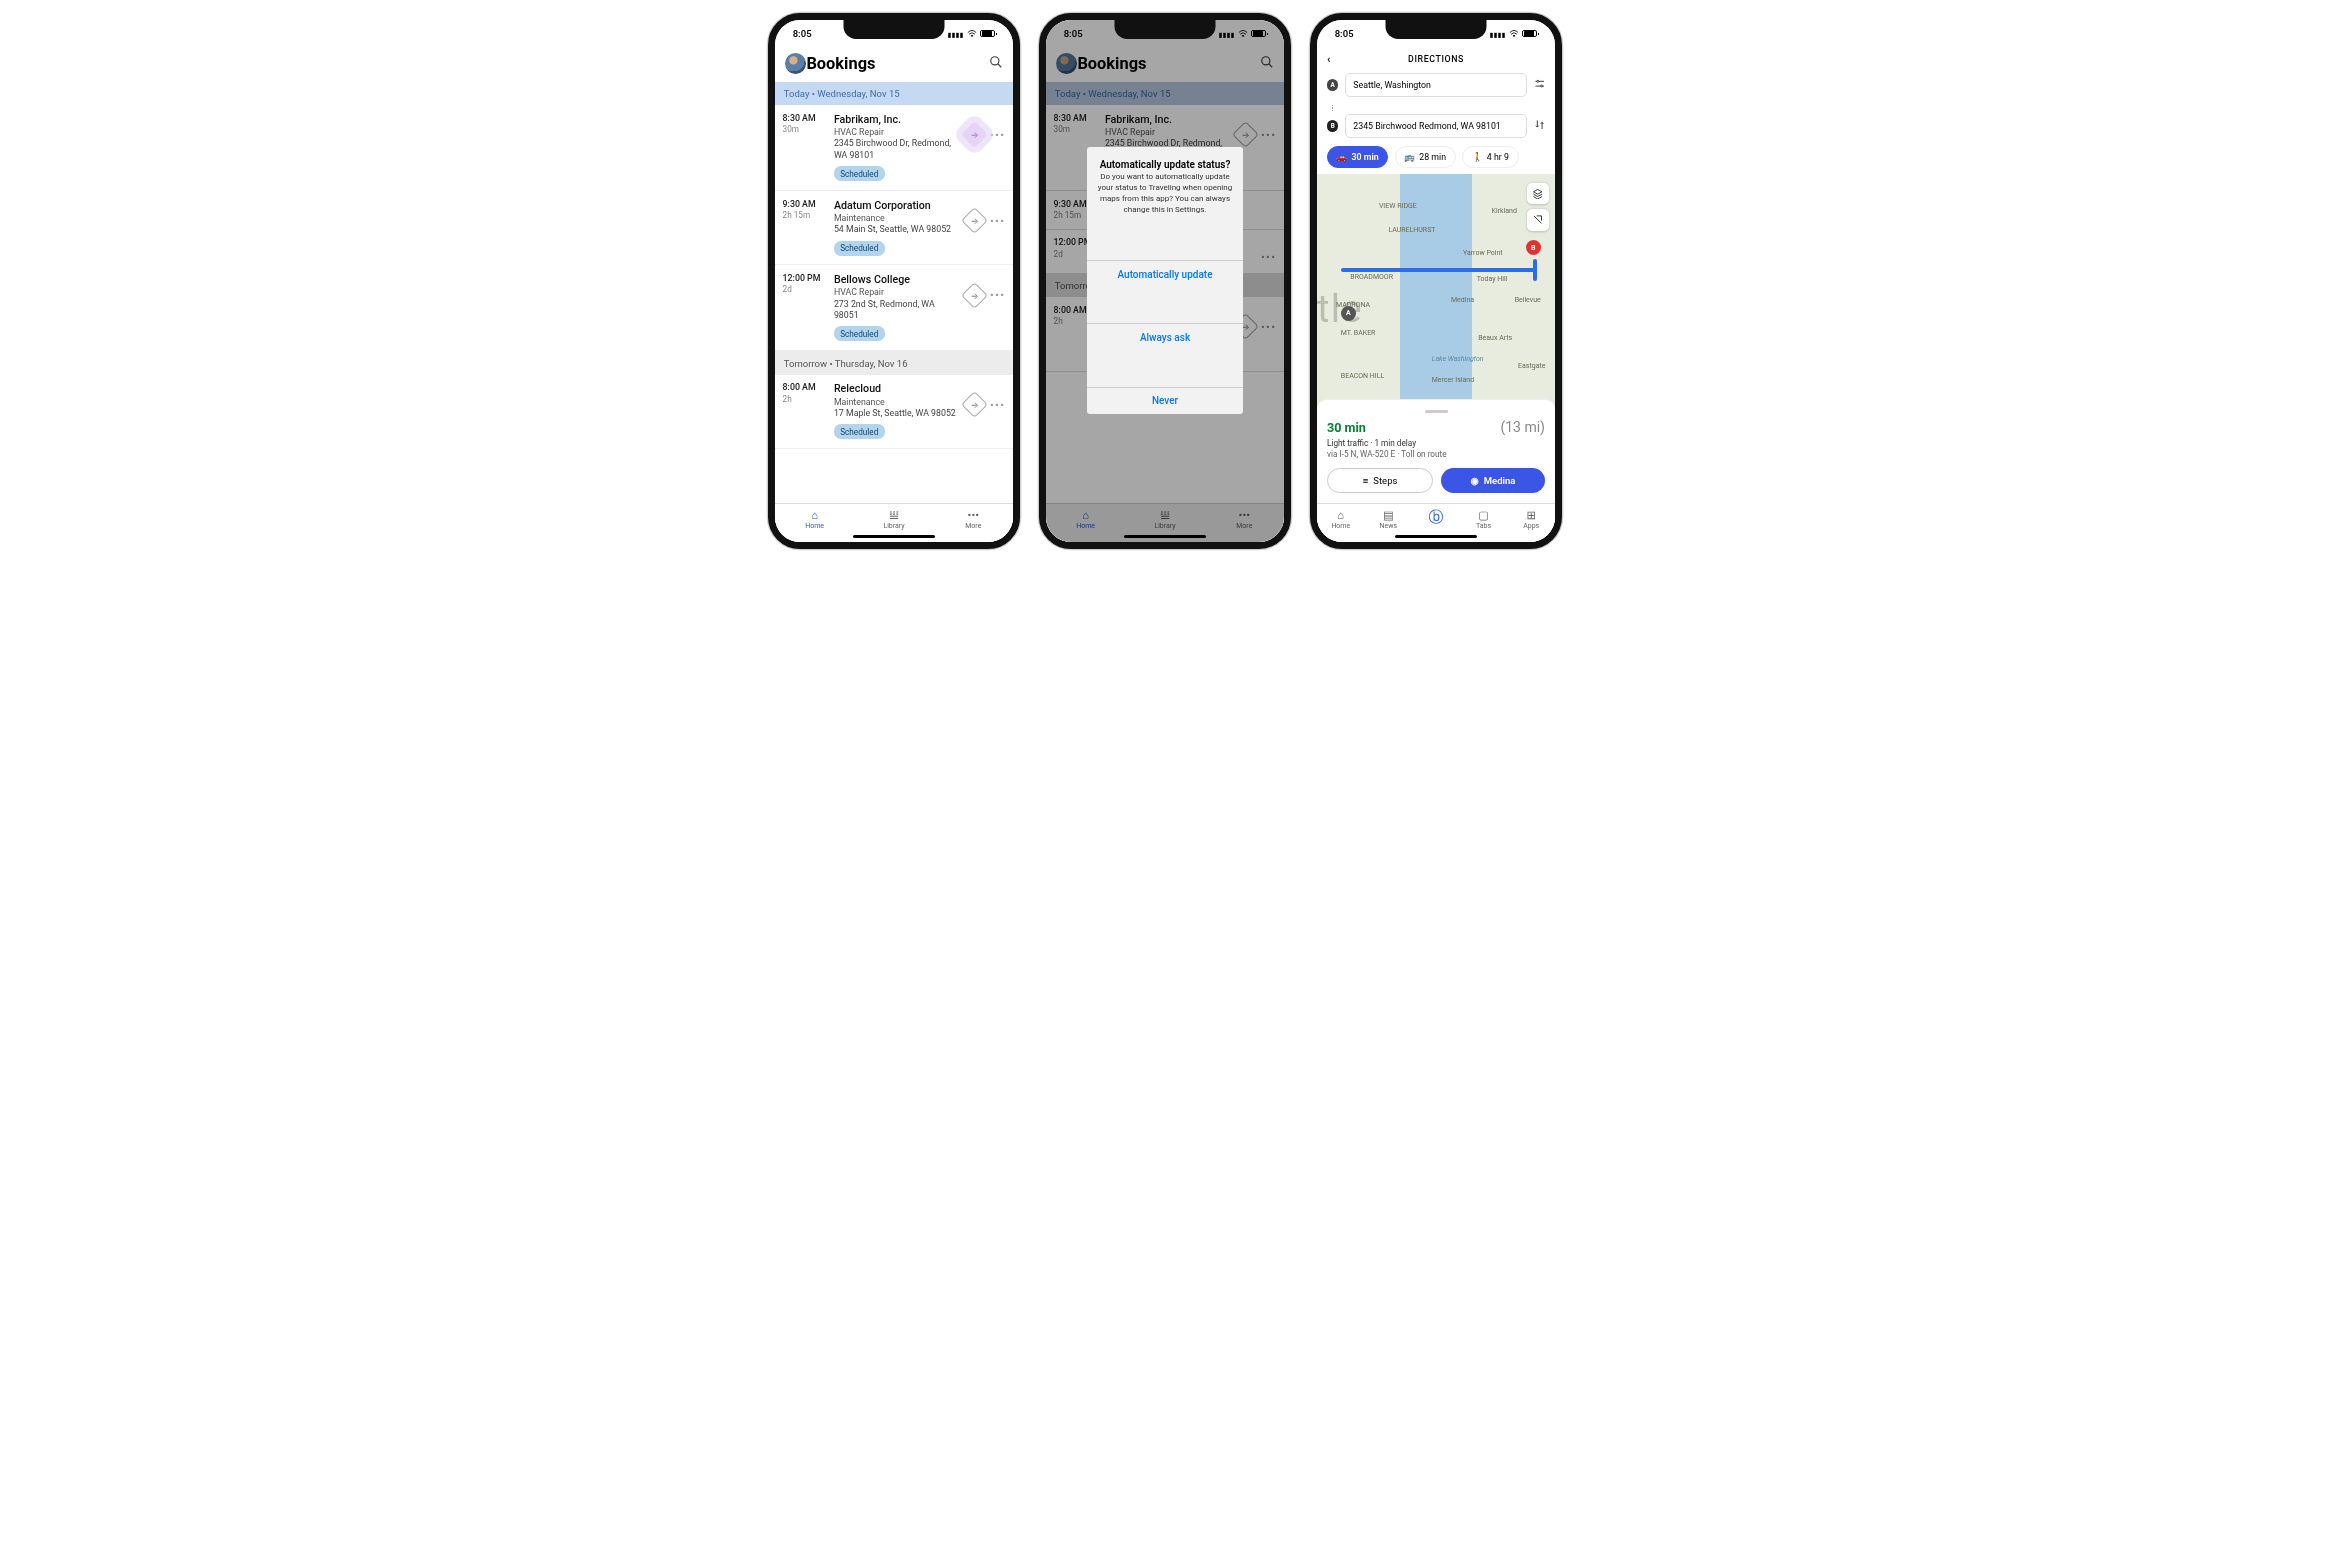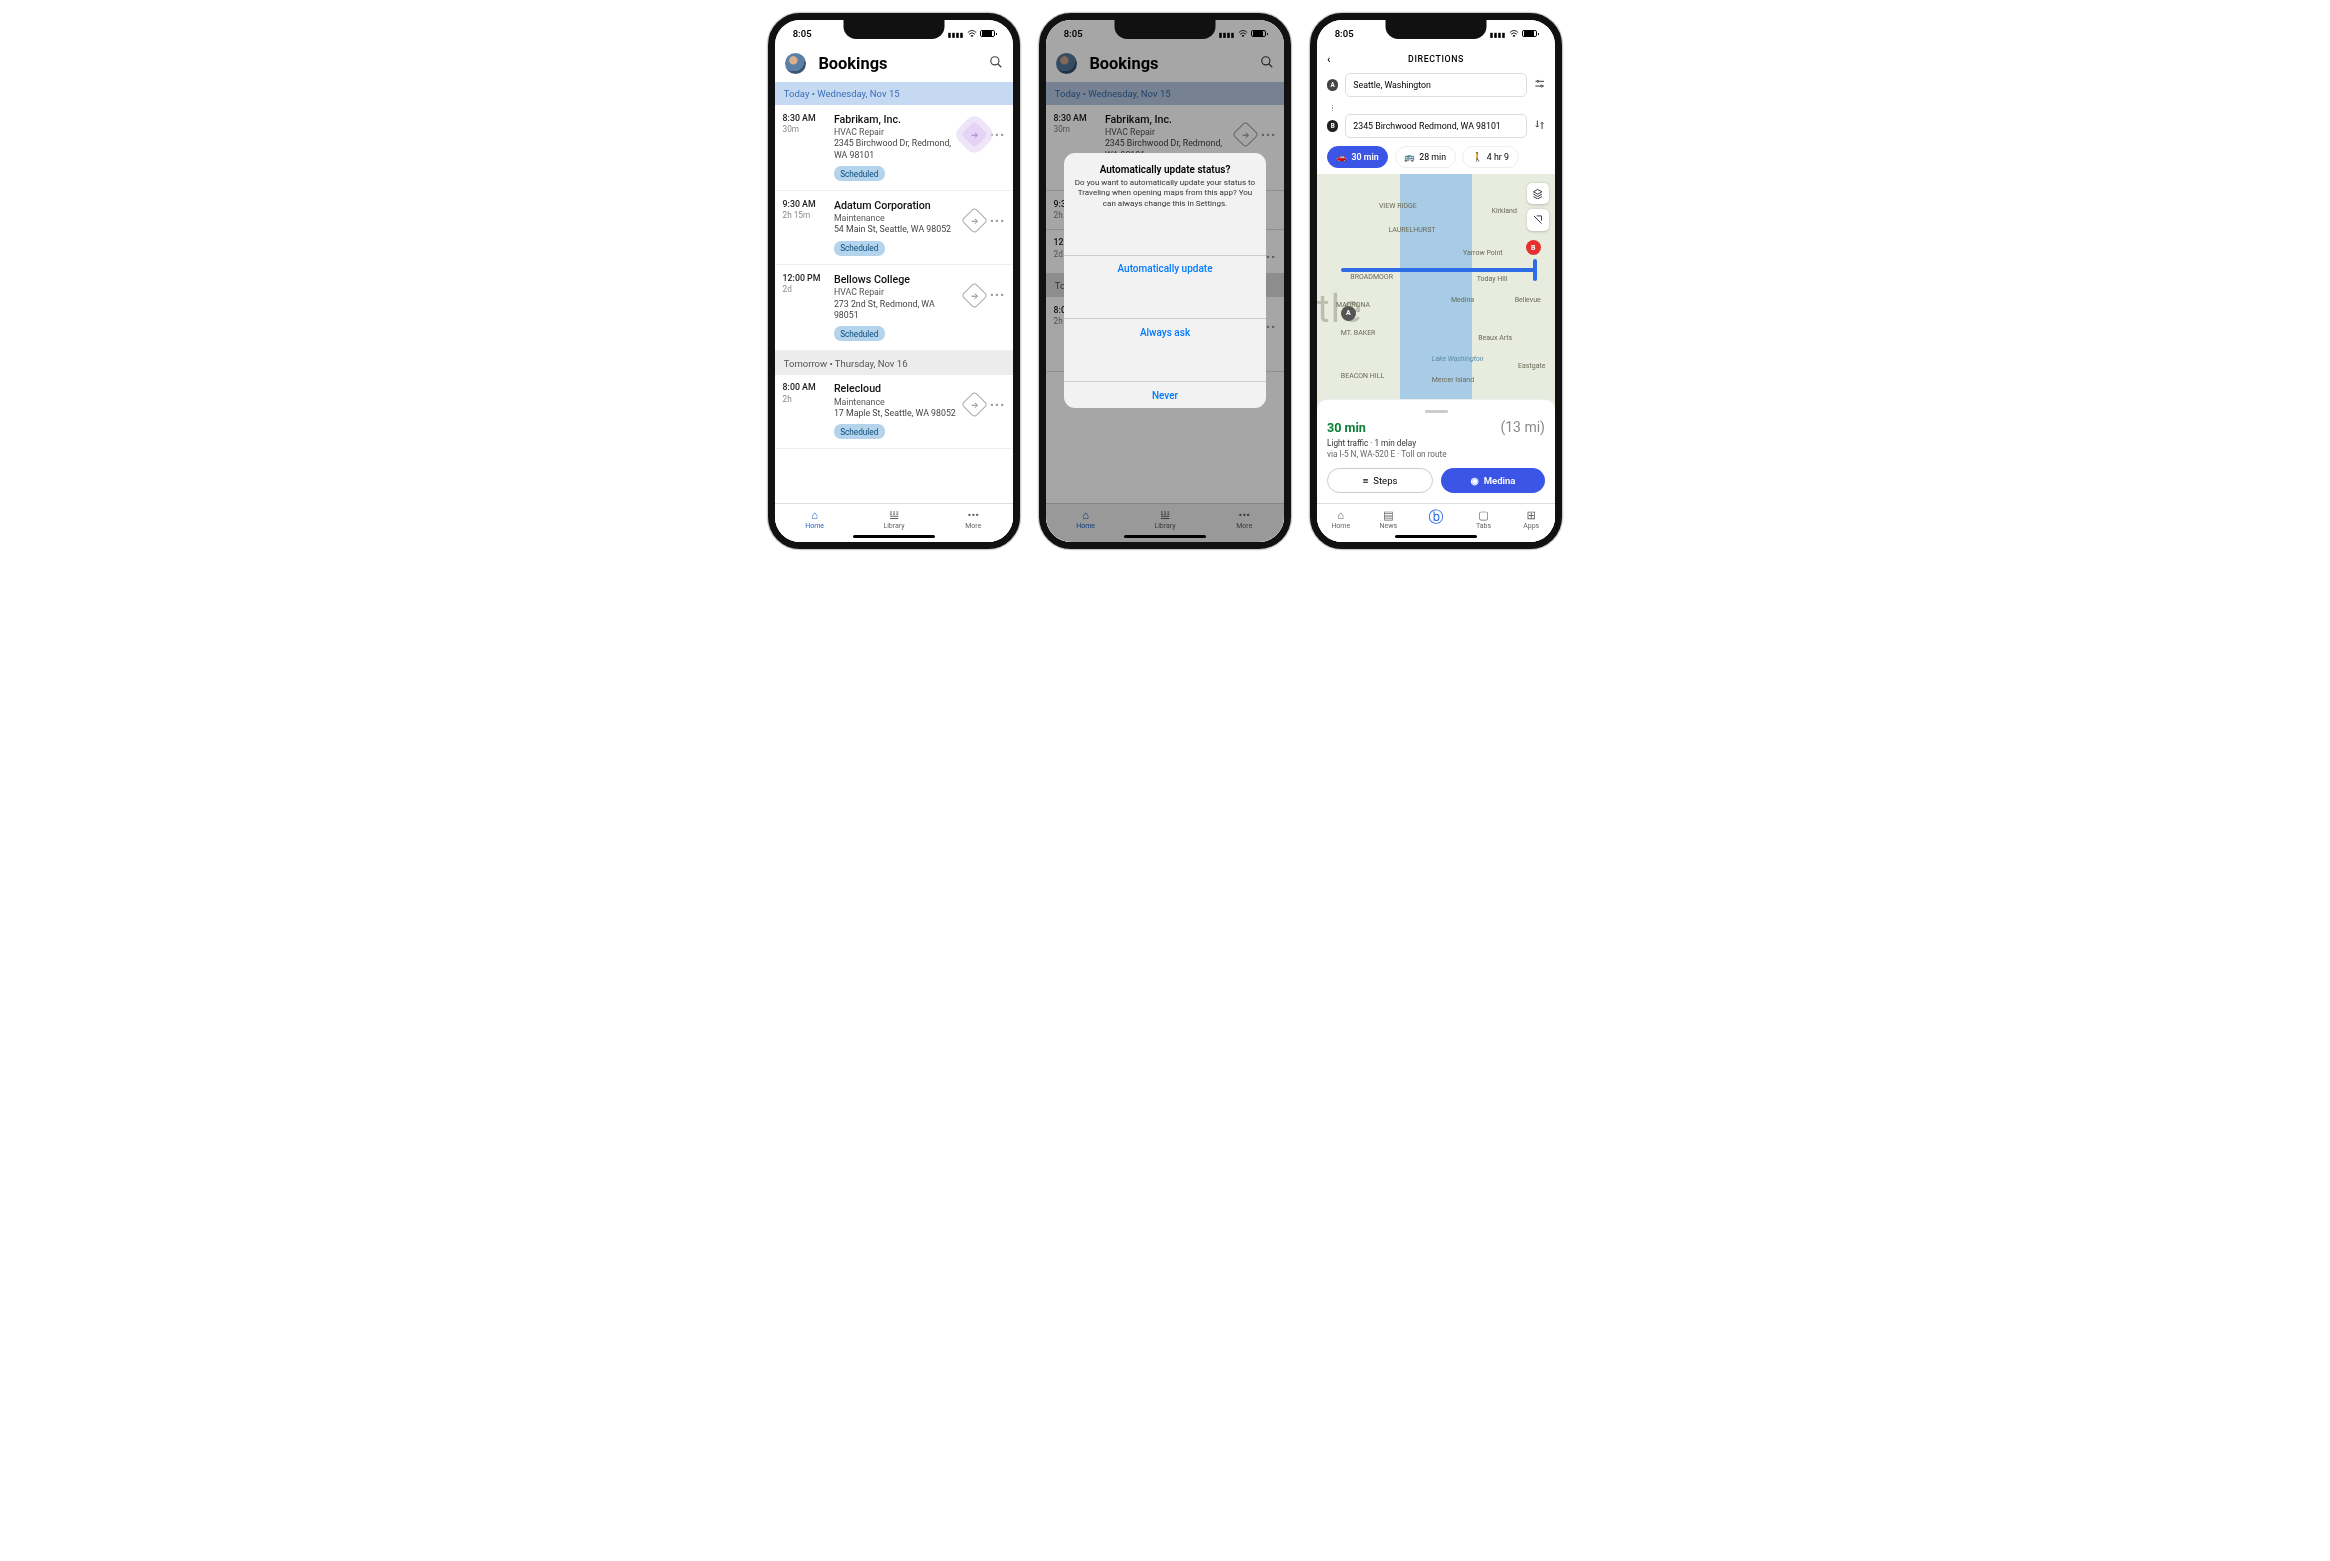--- a/index.html
+++ b/index.html
@@ -53,21 +53,21 @@
   width: 15px; height: 7.6px;
   border: 0.9px solid #000; border-radius: 1.9px;
   position: relative;
 }
 .battery::after {
   content:""; position:absolute; right:-2.5px; top:1.9px;
   width:1.3px; height:2.5px; background:#000; border-radius:0 0.6px 0.6px 0;
 }
 .battery-fill { position:absolute; left:0.6px; top:0.6px; bottom:0.6px; width:80%; background:#000; border-radius:0.6px;}
 .header {
-  display:flex; align-items:center; padding: 5px 10px 7.6px 10px; gap:12px;
+  display:flex; align-items:center; padding: 5px 10px 7.6px 10px; gap:0;
 }
 .avatar {
   width:21.4px; height:21.4px; border-radius:50%;
   background: radial-gradient(circle at 40% 35%, #d9b08c 0 20%, #5b7fa6 25% 60%, #3a5574 60%);
 }
 .title { font-size:16.4px; font-weight:700; flex:1; }
 .search-icon svg { width:14px; height:14px; }
 .date-banner {
   padding:6.3px 8.8px; font-size:9.5px; color:#3a6fb5;
 }
@@ -114,21 +114,21 @@
 .home-ind {
   position:absolute; bottom:3.8px; left:50%; transform:translateX(-50%);
   width:82px; height:3.2px; background:#000; border-radius:1.9px;
 }
 
 .overlay {
   position:absolute; inset:0; background:rgba(0,0,0,.35); z-index:20;
   display:flex; align-items:center; justify-content:center;
 }
 .alert {
-  width:202px; background:#f2f2f2; border-radius:11px; overflow:hidden;
+  width:156px; background:#f2f2f2; border-radius:3px; overflow:hidden;
   text-align:center;
 }
 .alert-head {
   padding:11.4px 10px 8.8px 10px;
 }
 .alert-title { font-weight:600; font-size:10px; margin-bottom:2.5px; }
 .alert-msg { font-size:8px; color:#333; line-height:1.35;}
 .alert-btn {
   padding:7.6px 0; font-size:10px; color:#007aff;
   border-top:0.6px solid #ccc; font-weight:500;margin-top:36px;

